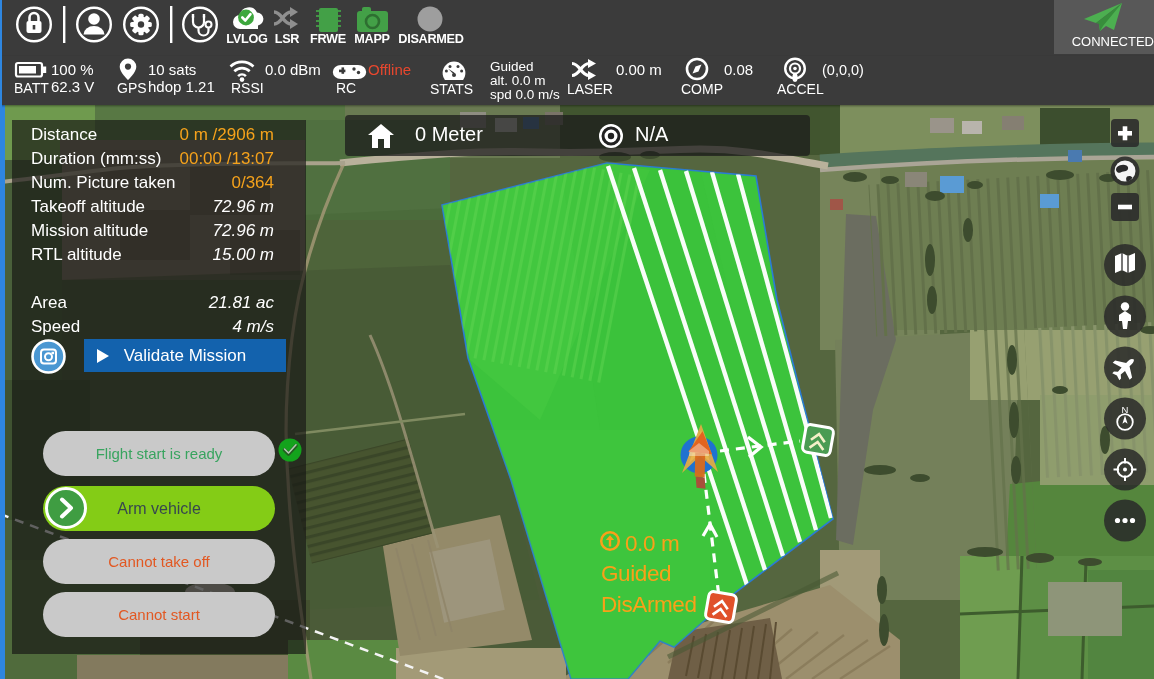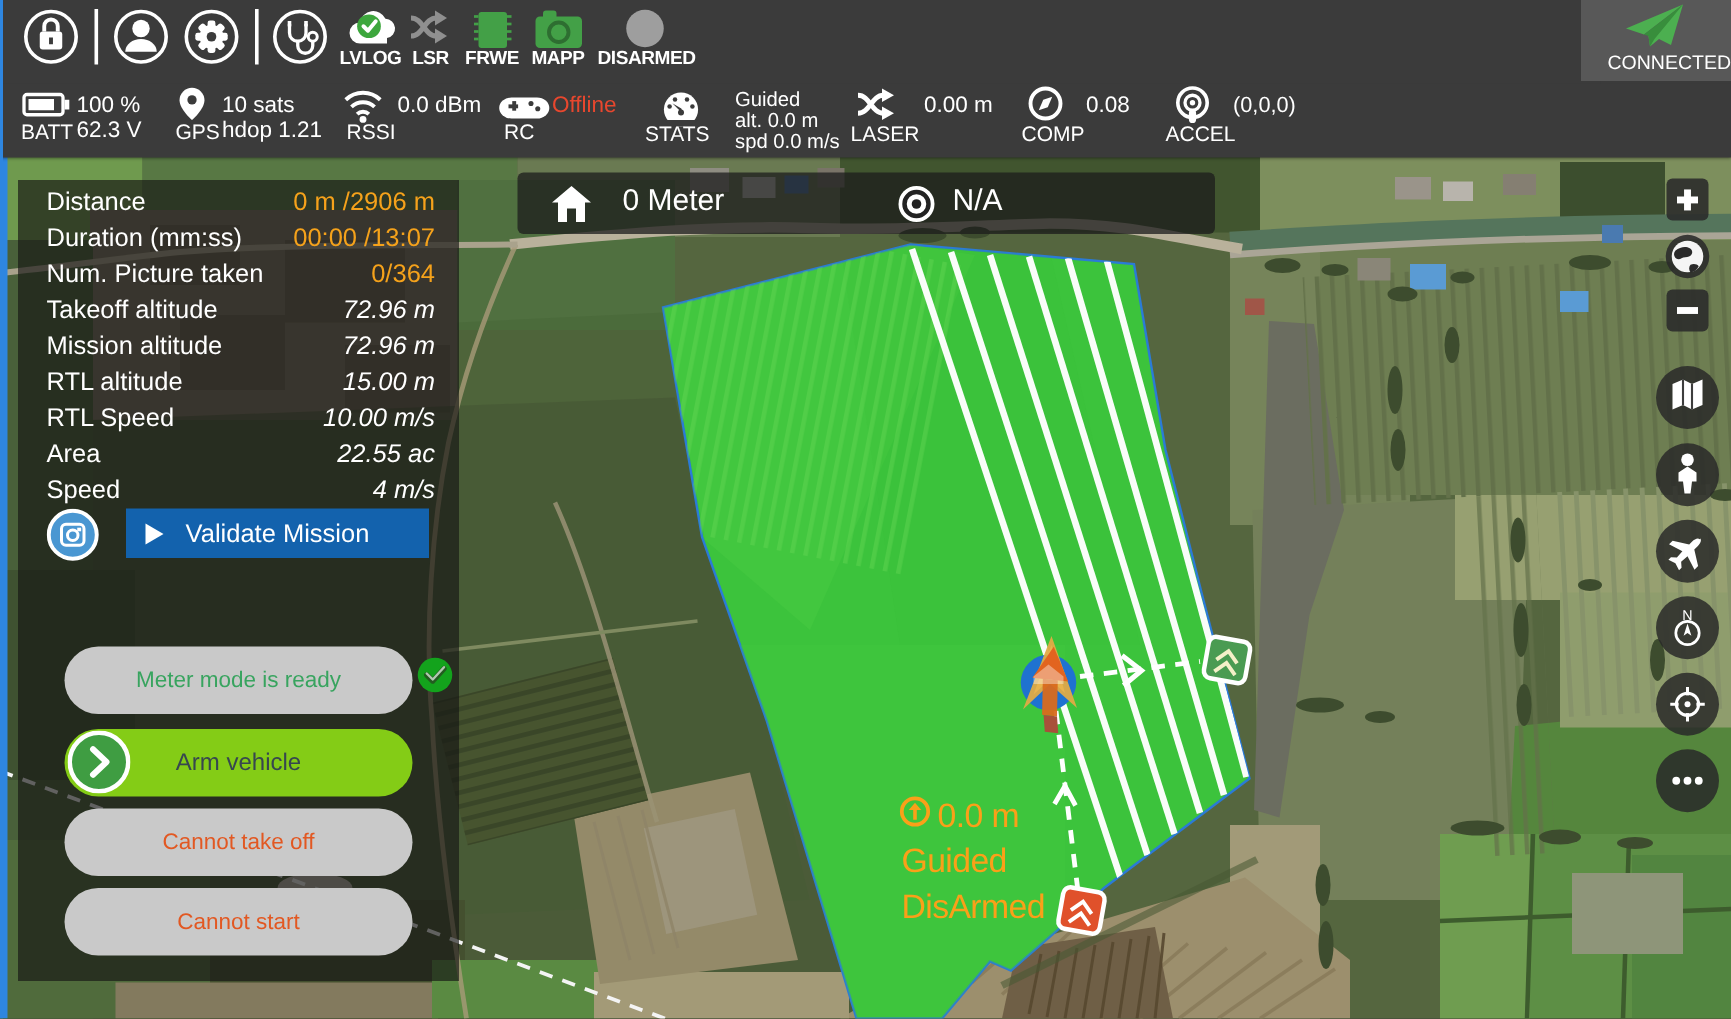--- a/index.html
+++ b/index.html
@@ -10,21 +10,21 @@
   
   #tb1{position:absolute;left:0;top:0;width:1067px;height:56px;background:#3b3b3b;font-weight:bold;}
   #tb2{position:absolute;left:0;top:56px;width:1154px;height:49px;background:#3b3b3b;box-shadow:0 1px 2px rgba(0,0,0,0.4);}
   #connected{position:absolute;right:0;top:0;width:100px;height:54px;background:#585858;
              text-align:right;}
   #connected span{position:absolute;left:0;right:0;top:34px;color:#fff;font-size:13px;}
   
   #panel{position:absolute;left:12px;top:120px;width:294px;height:534px;
          background:rgba(22,22,20,0.66);}
   .prow{position:absolute;left:19px;right:16px;height:24px;color:#fff;font-size:17px;}
-  .prow .v{position:absolute;right:0;top:0;}
+  .prow .v{position:absolute;right:16px;top:0;}
   .orange{color:#f5a21b;}
   .ital{font-style:italic;}
   #vbtn{position:absolute;left:72px;top:219px;width:202px;height:33px;background:#1362ad;
         color:#fff;font-size:17px;text-align:center;line-height:33px;}
   .pill{position:absolute;left:31px;width:232px;height:45px;border-radius:23px;
         background:#c9c9c9;text-align:center;font-size:15px;}
   .pill span{display:inline-block;line-height:45px;}
   
   #mbar{position:absolute;left:345px;top:115px;width:465px;height:41px;
         background:rgba(28,28,28,0.75);border-radius:4px;color:#fff;}
@@ -426,33 +426,32 @@
   <div style="position:absolute;left:290px;top:8px;font-size:20px;">N/A</div>
 </div>
 
 <div id="panel">
   <div class="prow" style="top:5px;">Distance<span class="v orange">0 m /2906 m</span></div>
   <div class="prow" style="top:29px;">Duration (mm:ss)<span class="v orange">00:00 /13:07</span></div>
   <div class="prow" style="top:53px;">Num. Picture taken<span class="v orange">0/364</span></div>
   <div class="prow" style="top:77px;">Takeoff altitude<span class="v ital">72.96 m</span></div>
   <div class="prow" style="top:101px;">Mission altitude<span class="v ital">72.96 m</span></div>
   <div class="prow" style="top:125px;">RTL altitude<span class="v ital">15.00 m</span></div>
-  <div class="prow" style="top:149px;">RTL Speed<span class="v ital">10.00 m/s</span></div>
-  <div class="prow" style="top:173px;">Area<span class="v ital">22.55 ac</span></div>
+  <div class="prow" style="top:173px;">Area<span class="v ital">21.81 ac</span></div>
   <div class="prow" style="top:197px;">Speed<span class="v ital">4 m/s</span></div>
   <svg style="position:absolute;left:19px;top:219px;" width="35" height="35" viewBox="0 0 35 35">
     <circle cx="17.5" cy="17.5" r="16" fill="#4a97d2" stroke="#ffffff" stroke-width="2.6"></circle>
     <rect x="10" y="10.5" width="15" height="14" rx="3" fill="none" stroke="#ffffff" stroke-width="2"></rect>
     <circle cx="17.5" cy="17.8" r="3.5" fill="none" stroke="#ffffff" stroke-width="2"></circle>
     <rect x="20.5" y="12.8" width="2.6" height="2.4" fill="#ffffff"></rect>
   </svg>
   <div id="vbtn"><svg style="position:absolute;left:11px;top:9px;" width="16" height="16" viewBox="0 0 16 16">
         <path d="M2,1 L14,8 L2,15 Z" fill="#fff"></path>
       </svg>Validate Mission</div>
-  <div class="pill" style="top:311px;color:#38a45f;"><span>Meter mode is ready</span></div>
+  <div class="pill" style="top:311px;color:#38a45f;"><span>Flight start is ready</span></div>
   <div class="pill" style="top:366px;background:#84cc16;color:#37474f;font-size:16px;"><span>Arm vehicle</span></div>
   <div class="pill" style="top:419px;color:#e25822;"><span>Cannot take off</span></div>
   <div class="pill" style="top:472px;color:#e25822;"><span>Cannot start</span></div>
   <svg style="position:absolute;left:33px;top:367px;" width="42" height="42" viewBox="0 0 42 42">
     <circle cx="21" cy="21" r="19.5" fill="#3f9d42" stroke="#ffffff" stroke-width="3"></circle>
     <path d="M17,12.5 L26,21 L17,29.5" fill="none" stroke="#ffffff" stroke-width="4" stroke-linecap="round" stroke-linejoin="round"></path>
   </svg>
   <svg style="position:absolute;left:266px;top:318px;" width="24" height="24" viewBox="0 0 24 24">
     <circle cx="12" cy="12" r="11.5" fill="#13a31c"></circle>
     <path d="M6.5,12 L10.5,16 L18,7.8" fill="none" stroke="#235c20" stroke-width="3.6" stroke-linecap="round" stroke-linejoin="round"></path>

